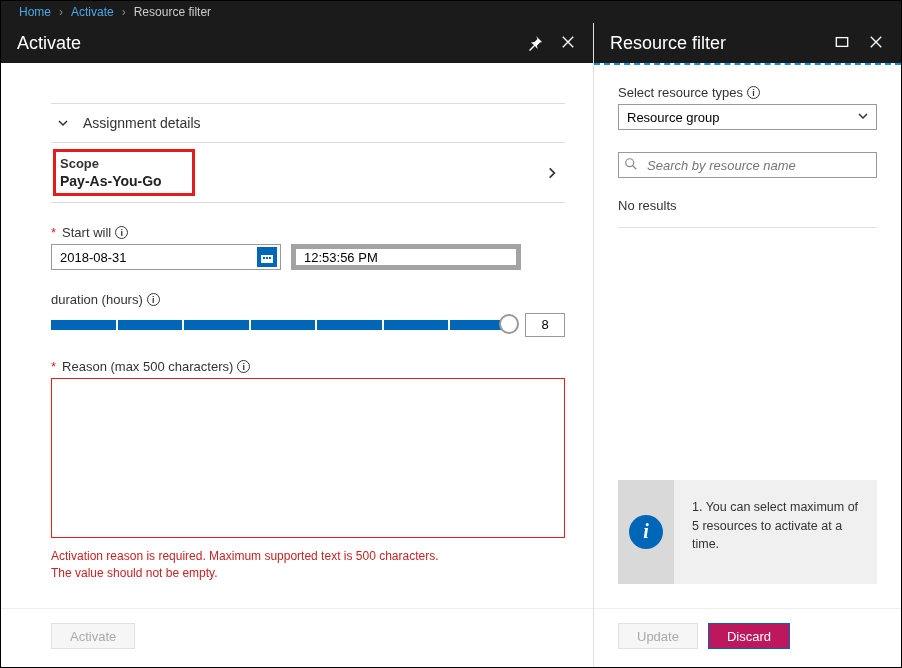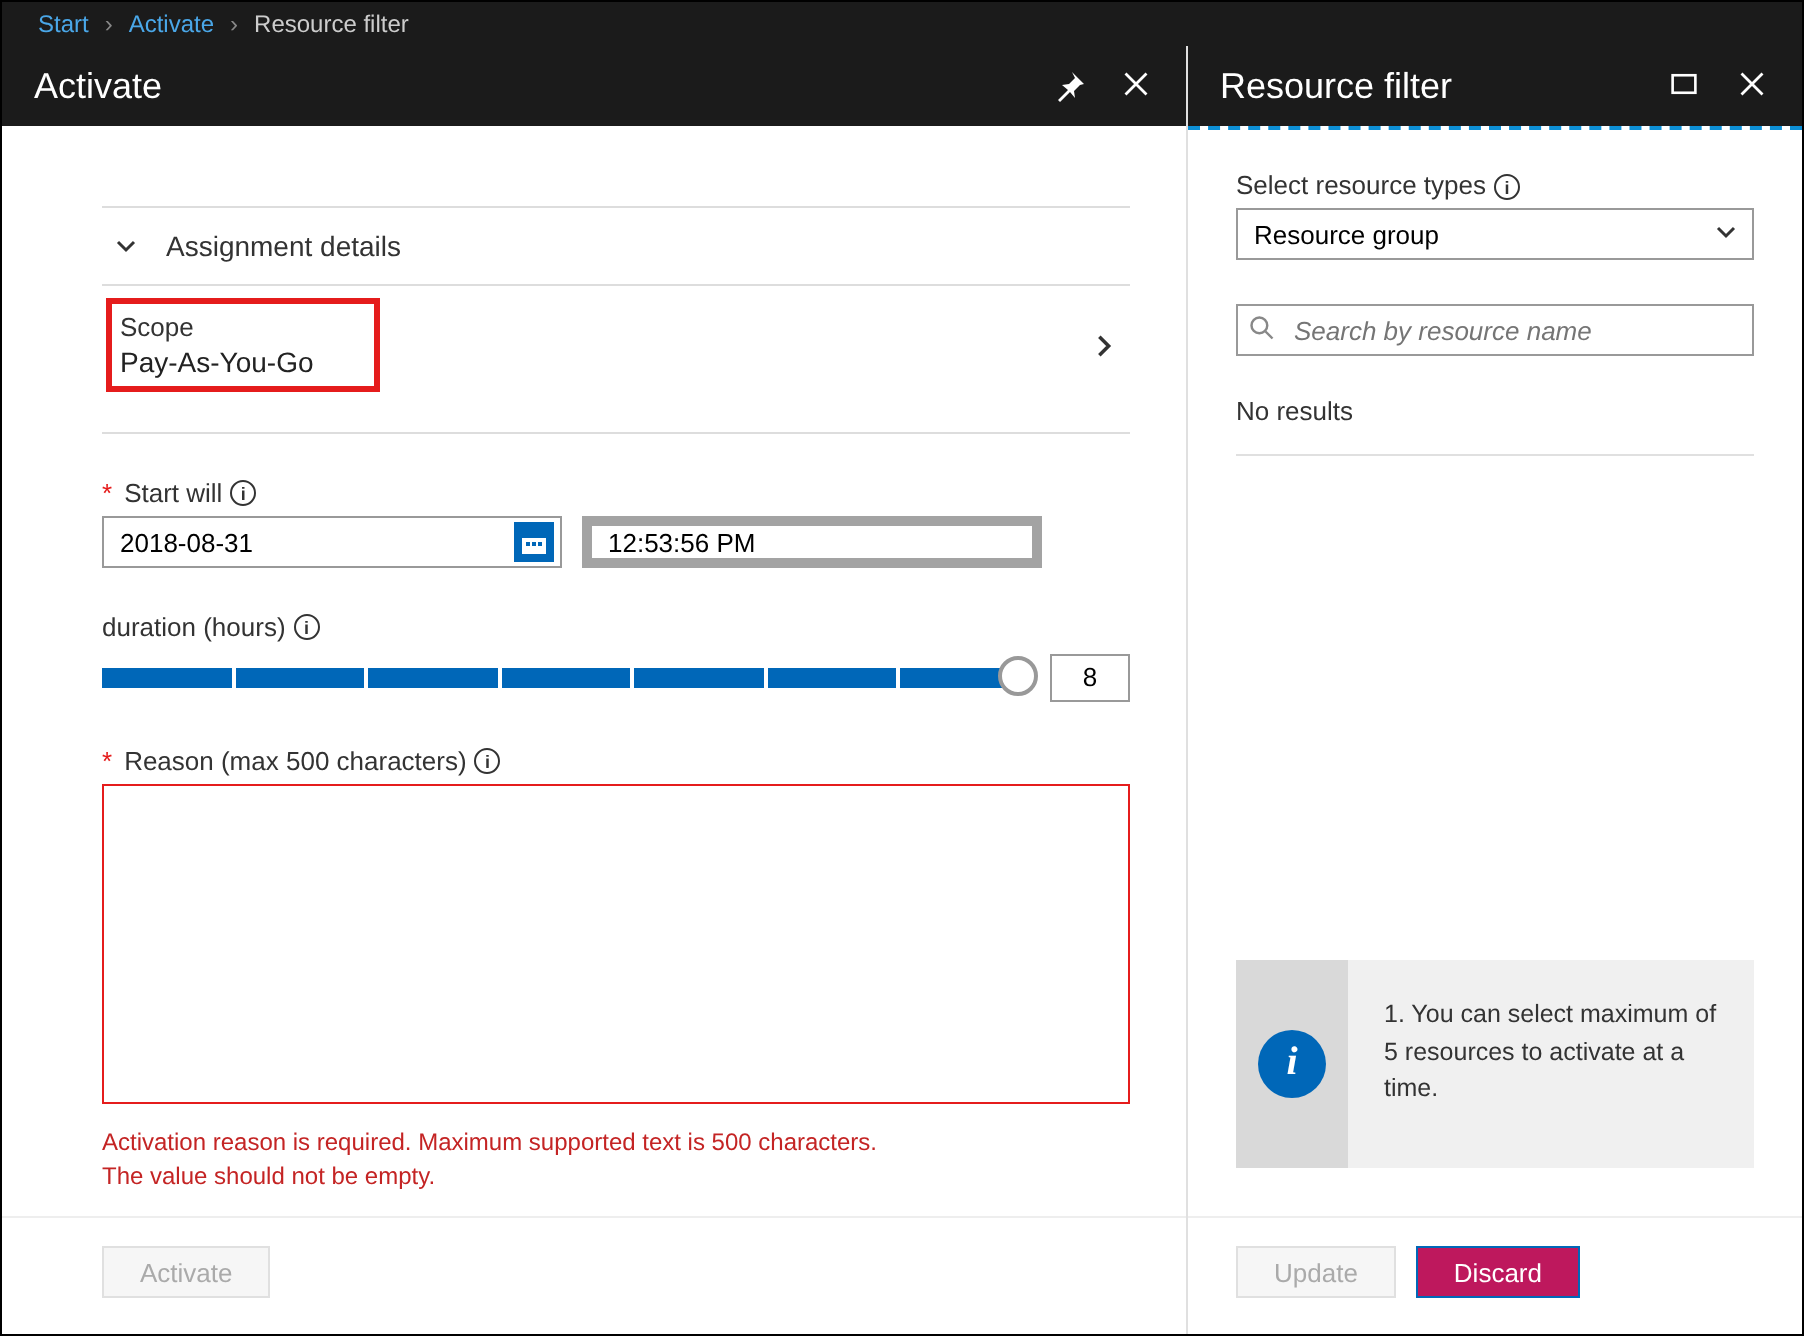--- a/index.html
+++ b/index.html
@@ -21,21 +21,21 @@
 
   .dashed-top { border-top: 2px dashed #0d90d6; }
 
   .body-left { flex: 1; overflow-y: auto; padding: 40px 28px 0 50px; position: relative; }
   .body-left::-webkit-scrollbar { width: 8px; }
   .body-left::-webkit-scrollbar-thumb { background: #ccc; }
 
   .section-header { display: flex; align-items: center; height: 40px; border-bottom: 1px solid #ddd; border-top: 1px solid #ddd; font-size: 14px; color: #333; cursor: pointer; }
   .section-header .chev { margin-right: 14px; margin-left: 6px; }
 
-  .scope-row { display: flex; justify-content: space-between; align-items: center; border-bottom: 1px solid #ddd; padding: 10px 6px 24px 6px; cursor: pointer; }
+  .scope-row { display: flex; justify-content: space-between; align-items: center; border-bottom: 1px solid #ddd; padding: 10px 6px 10px 6px; cursor: pointer; font-weight: bold; }
   .scope-label { font-size: 13px; color: #333; }
   .scope-value { font-size: 14px; color: #222; margin-top: 2px; }
   .scope-highlight { border: 3px solid #e51c1c; display: inline-block; padding: 4px 30px 4px 4px; margin-left: -4px; margin-top:-4px; margin-bottom:-4px; }
 
   .field-row { margin-top: 22px; }
   .label { font-size: 13px; color: #333; display: flex; align-items: center; gap: 4px; margin-bottom: 4px; }
   .req { color: #e51c1c; margin-right: 2px; }
   .info-icon { display:inline-flex; width:13px; height:13px; border:1px solid #333; border-radius:50%; align-items:center; justify-content:center; font-size:9px; font-weight:bold; cursor: help; }
 
   .datetime-row { display: flex; gap: 10px; }
@@ -53,21 +53,21 @@
 
   .reason-box { width: 100%; height: 160px; border: 1px solid #e51c1c; resize: none; padding: 6px; font-size: 13px; outline:none; }
   .err-text { color: #c42424; font-size: 12px; margin-top: 6px; line-height: 1.4; }
 
   .footer-left { padding: 14px 0 18px 50px; border-top: 1px solid #eee; }
   .btn { height: 26px; padding: 0 18px; font-size: 13px; border: 1px solid #ccc; background: #f3f3f3; cursor: pointer; }
   .btn.disabled { color: #aaa; cursor: default; background: #f6f6f6; border-color: #e0e0e0;}
   .btn.primary { background: #be185d; color: #fff; border-color: #0067b8; }
 
   .body-right { flex: 1; padding: 20px 24px 0 24px; display:flex; flex-direction: column; }
-  .rtlabel { font-size: 13px; color: #333; display:flex; align-items:flex-end; gap:4px; margin-bottom:4px;}
+  .rtlabel { font-size: 13px; color: #333; display:flex; align-items:center; gap:4px; margin-bottom:4px;}
   .select { position: relative; }
   .select .sel-box { width:100%; height:26px; border:1px solid #999; padding:0 20px 0 8px; font-size:13px; display:flex; align-items:center; cursor:pointer;}
   .select .sel-chev { position:absolute; right:8px; top:6px; }
 
   .search-wrap { position: relative; margin-top: 22px; }
   .search-wrap input { width:100%; height:26px; border:1px solid #999; padding:0 8px 0 28px; font-size:13px; font-style:italic; color:#888;}
   .search-icon { position:absolute; left:6px; top:5px; color:#888; }
 
   .no-results { font-size: 13px; color: #333; margin-top: 20px; padding-bottom: 14px; border-bottom: 1px solid #e0e0e0; }
 
@@ -78,21 +78,21 @@
   .info-circle { width:34px; height:34px; border-radius:50%; background:#0067b8; display:flex; align-items:center; justify-content:center; color:#fff; font-size:20px; font-weight:bold; font-family: Georgia, serif; font-style: italic;}
 
   .footer-right { padding: 14px 24px 18px 24px; border-top: 1px solid #eee; display:flex; gap:10px; }
 
   svg { display:block; }
 </style>
 </head>
 <body>
 
 <div class="breadcrumb">
-  <a href="#">Start</a>
+  <a href="#">Home</a>
   <span class="sep">›</span>
   <a href="#">Activate</a>
   <span class="sep">›</span>
   <span class="current">Resource filter</span>
 </div>
 
 <div class="panels">
 
   <div class="panel-left">
     <div class="titlebar">

